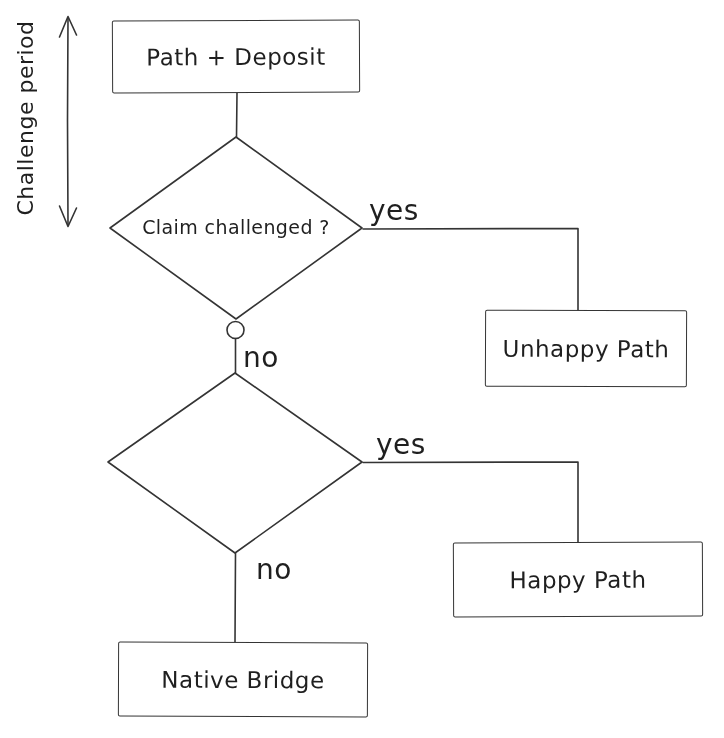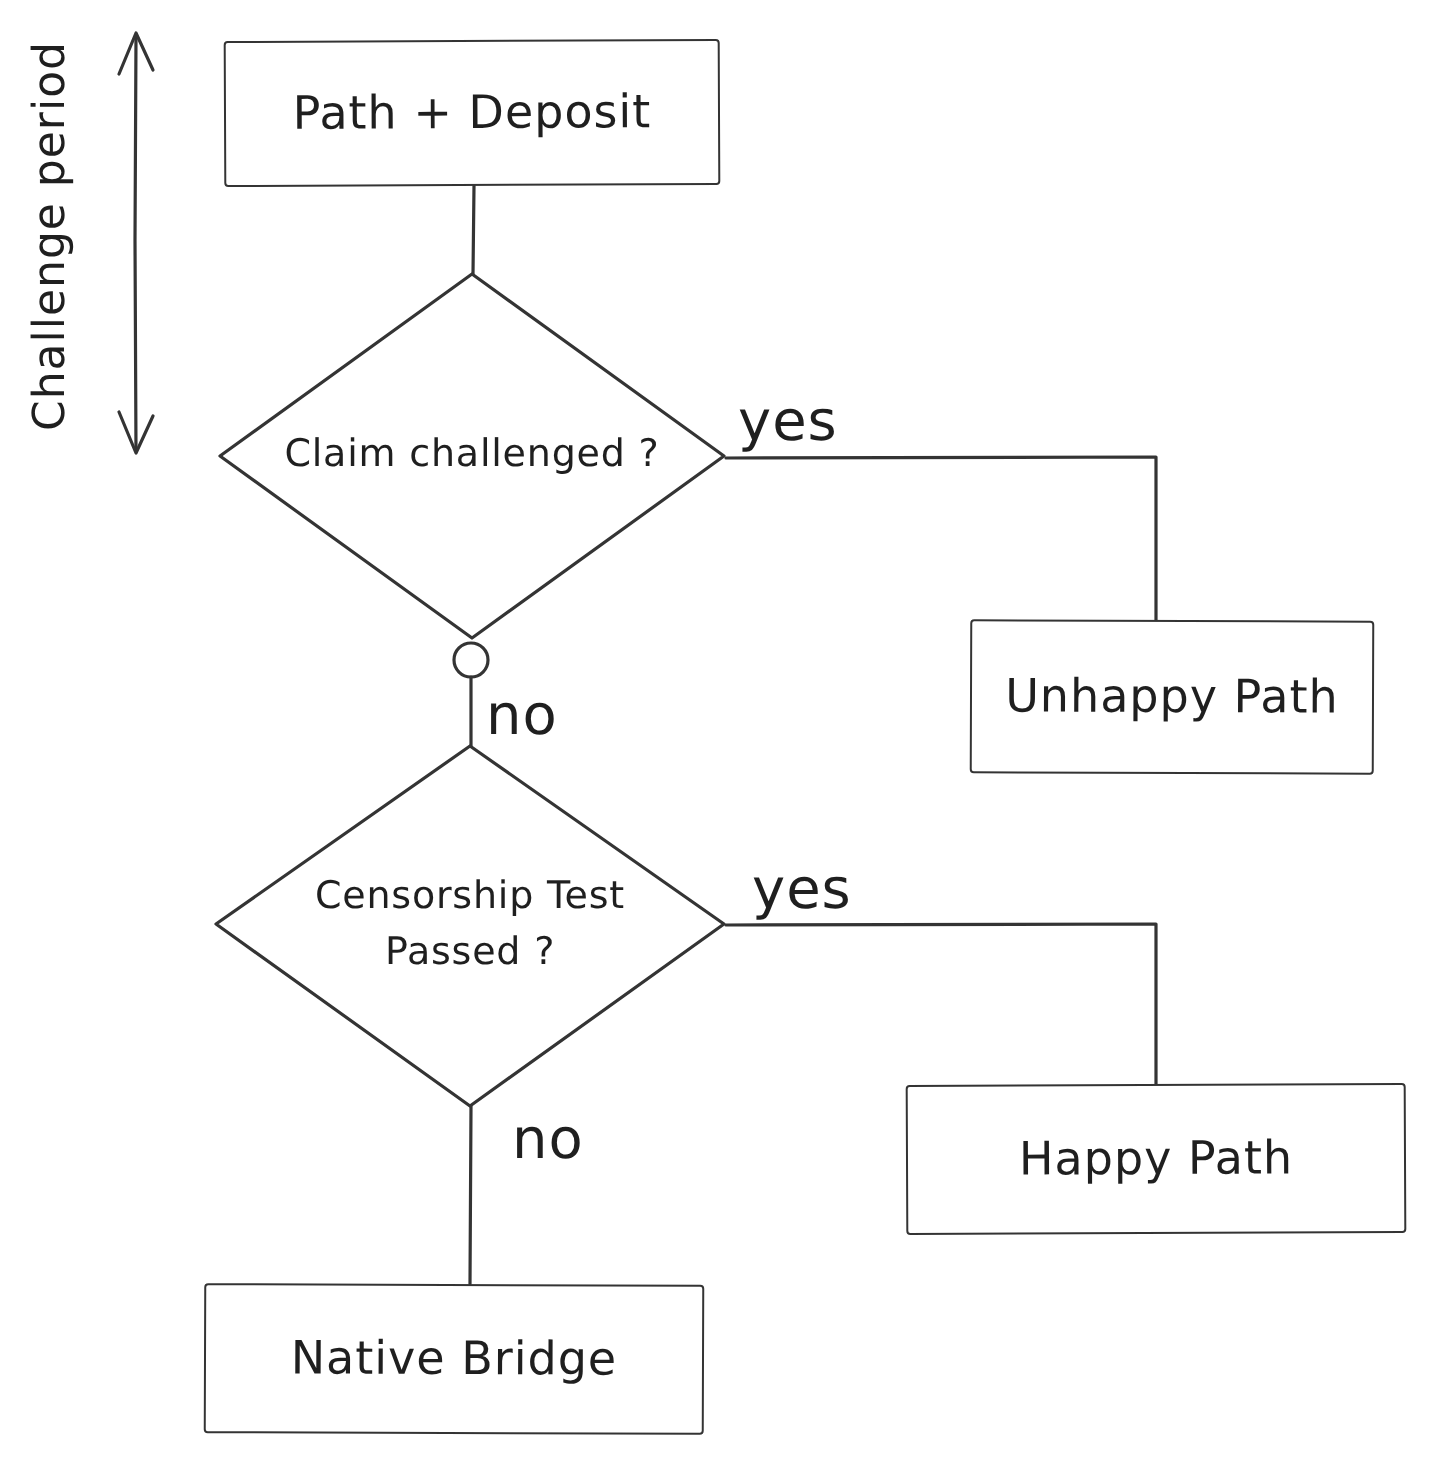--- a/index.html
+++ b/index.html
@@ -99,27 +99,26 @@
   </div>
 
   <div class="node-box tilt-b" style="left:453px; top:310px; width:202px; height:77px;margin-left:32px;">
     <span>Unhappy Path</span>
   </div>
 
   <div class="node-box tilt-a" style="left:453px; top:542px; width:250px; height:75px;">
     <span>Happy Path</span>
   </div>
 
-  <div class="node-box tilt-b" style="left:102px; top:642px; width:250px; height:75px;">
+  <div class="node-box tilt-b" style="left:118px; top:642px; width:250px; height:75px;">
     <span>Native Bridge</span>
   </div>
 
   <div class="diamond-label" style="left:121px; top:198px; width:230px; height:60px;">Claim challenged ?</div>
 
-  <div class="diamond-label" style="left:140px; top:428px; width:190px; height:70px;">Censorship Test Passed ?</div>
 
   <div class="edge-label" style="left:369px; top:194px;">yes</div>
 
   <div class="edge-label" style="left:243px; top:341px;">no</div>
 
   <div class="edge-label" style="left:376px; top:428px;">yes</div>
 
   <div class="edge-label" style="left:256px; top:553px;">no</div>
 
 </div>

